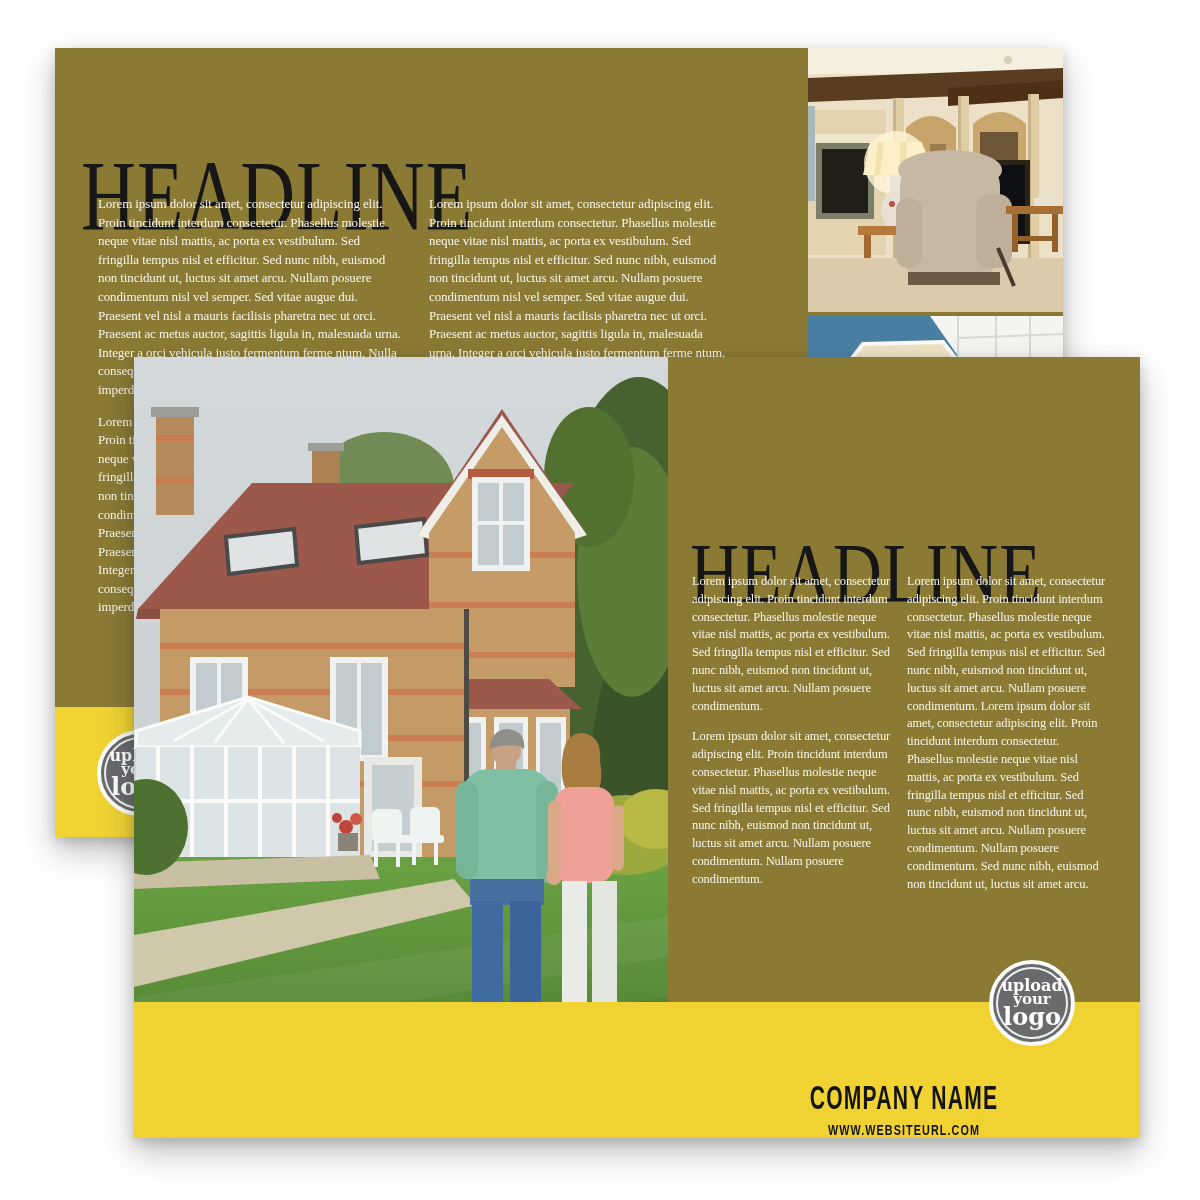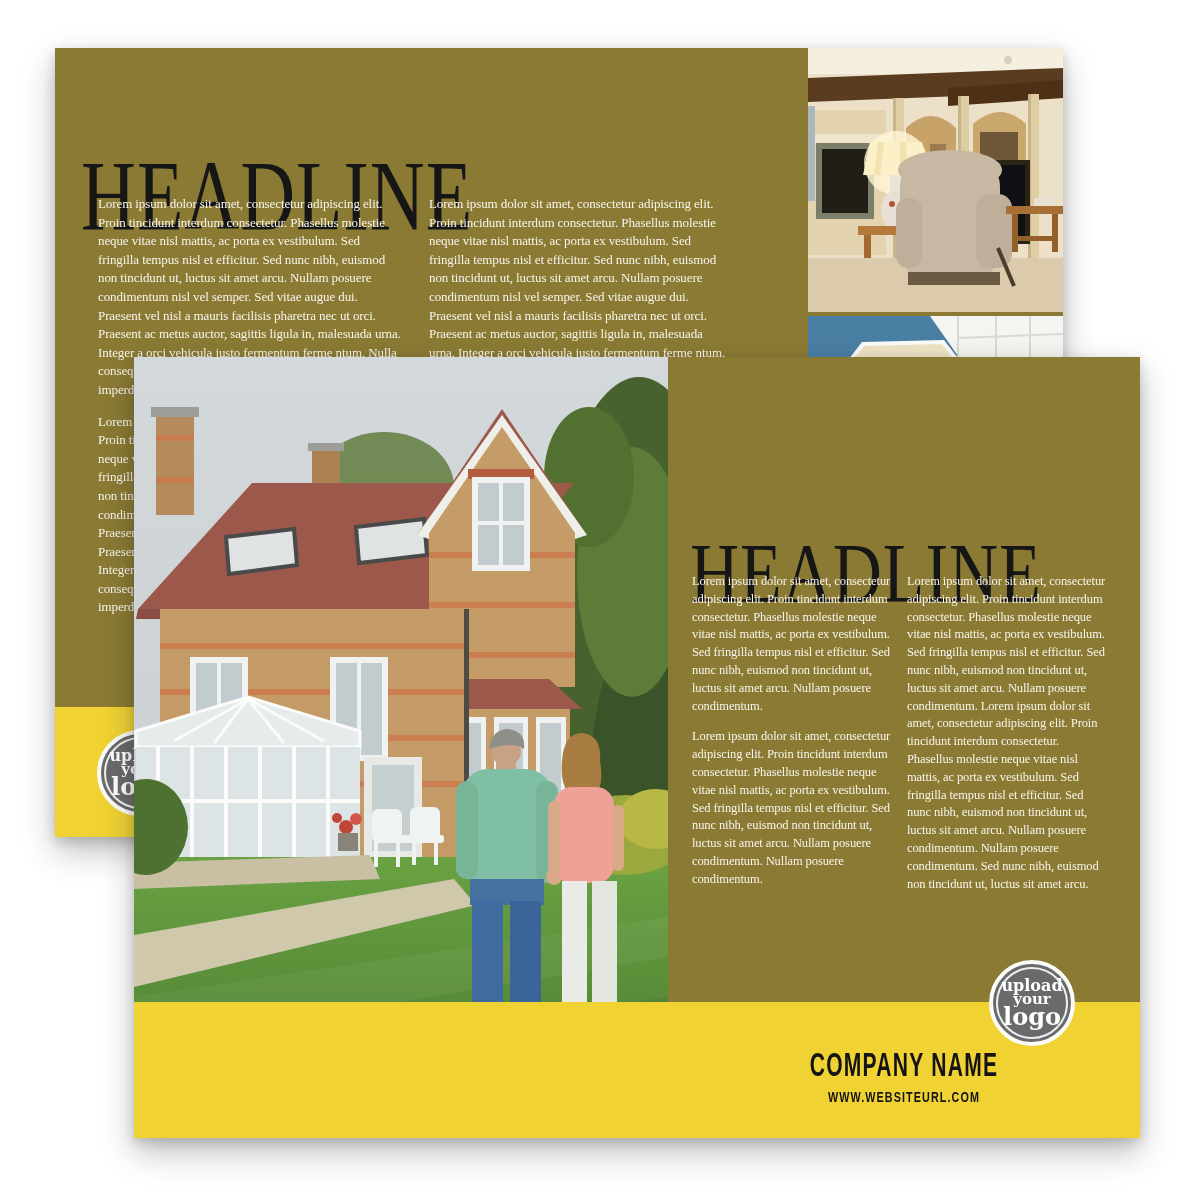--- a/index.html
+++ b/index.html
@@ -40,21 +40,21 @@
          z-index:3;}
   .badge::before{content:"";position:absolute;inset:3px;border:2px solid rgba(255,255,255,.9);
          border-radius:50%;}
   .badge span{color:#ffffff;font-family:"DejaVu Serif",serif;font-weight:700;display:block;}
   .badge .l1{font-size:16px;line-height:13px;}
   .badge .l2{font-size:15px;line-height:14px;}
   .badge .l3{font-size:24px;line-height:22px;}
   .back-badge{left:42px;top:682px;}
   .front-badge{left:855px;top:603px;}
 
-  .front-footer-text{position:absolute;left:534px;top:636px;width:472px;height:136px;
+  .front-footer-text{position:absolute;left:534px;top:669px;width:472px;height:136px;
         text-align:center;color:#141414;}
   .company-name{margin-top:52px;font-family:"Liberation Sans",sans-serif;font-weight:700;
         font-size:34px;letter-spacing:2px;transform:scaleX(0.62);transform-origin:center;
         white-space:nowrap;}
   .website-url{margin-top:4px;font-family:"Liberation Sans",sans-serif;font-weight:700;
         font-size:15px;letter-spacing:1.5px;transform:scaleX(0.72);transform-origin:center;
         white-space:nowrap;}
 </style>
 </head>
 <body>

